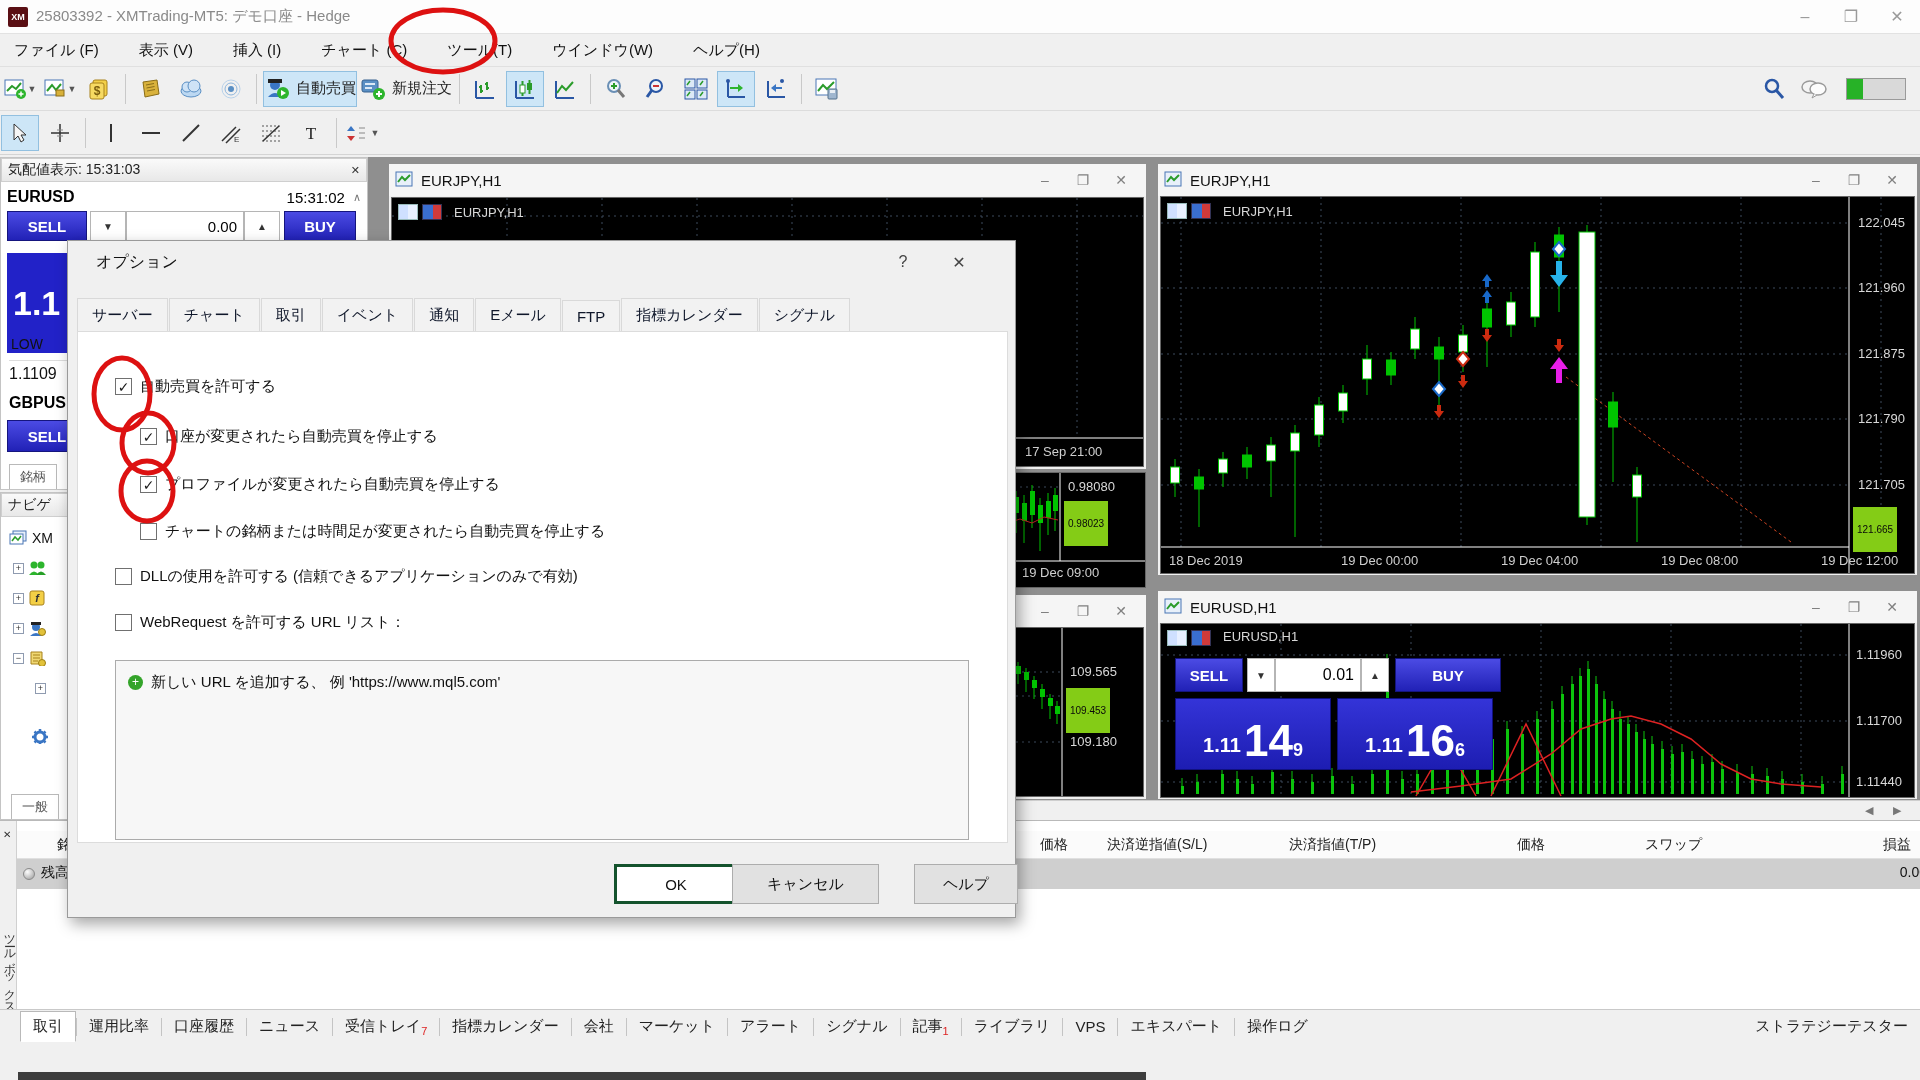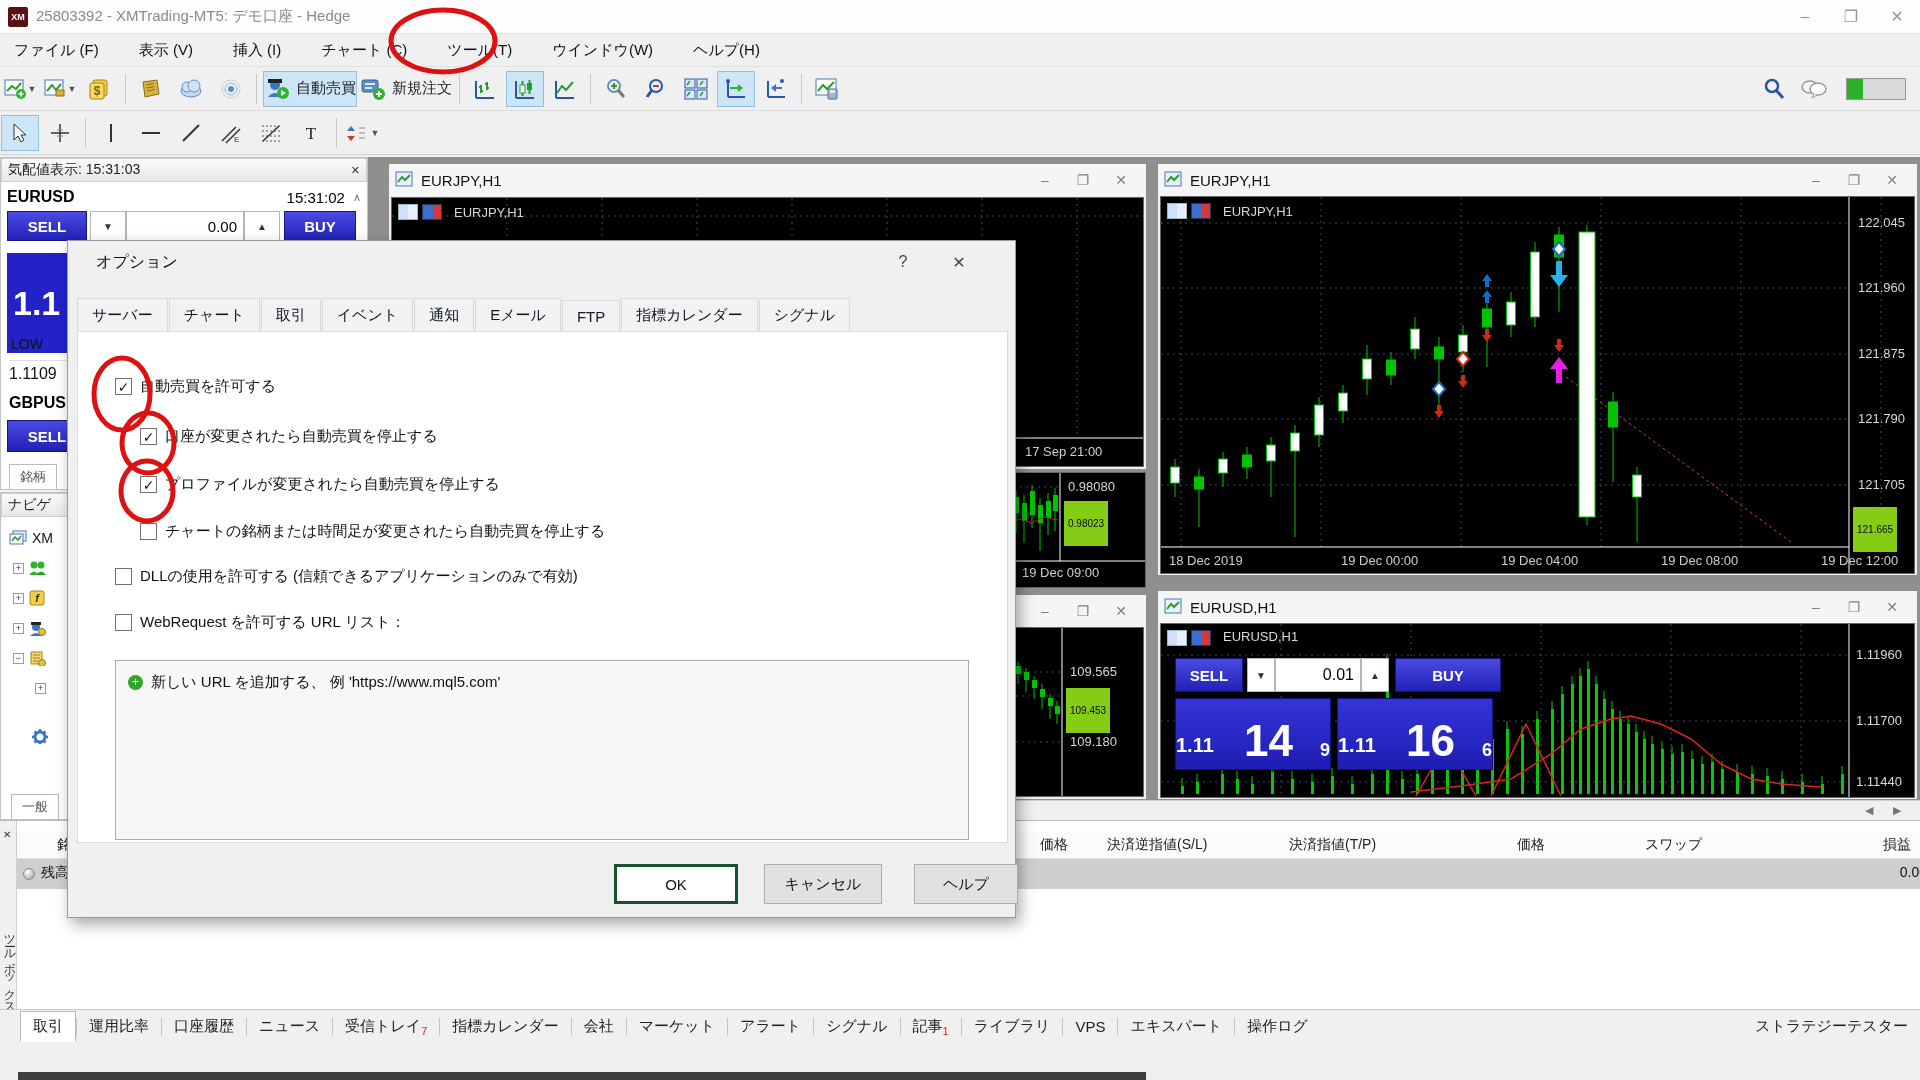--- a/index.html
+++ b/index.html
@@ -63,21 +63,21 @@
   .cicons { position:absolute; left:6px; top:6px; display:flex; z-index:3; }
   .cicons b { width:20px; height:16px; margin-right:4px; border:1px solid #9bb;
     background:linear-gradient(90deg,#cfe0ff 50%,#e8f0ff 50%); }
   .cicons b.flag { background:linear-gradient(90deg,#3a6ed0 55%,#d03a3a 55%); border-color:#335; }
   .pricelab { position:absolute; color:#d8d8d8; font-size:13px; z-index:3; }
   .pricetag { position:absolute; background:#84cc16; color:#0a0a0a; font-size:10px; padding:17px 4px; z-index:3; }
   .timelab { position:absolute; color:#cfcfcf; font-size:13px; z-index:3; }
   .oneclick { position:absolute; z-index:4; }
   .oc-row { position:absolute; display:flex; }
   .oc-big { position:absolute; background:linear-gradient(#3434d8,#1d1db2); border:1px solid #101080;
-    color:#fff; display:flex; align-items:flex-end; justify-content:space-between; padding-bottom:8px; }
+    color:#fff; display:flex; align-items:flex-end; justify-content:center; padding-bottom:8px; }
   .oc-big .small { font-size:20px; font-weight:bold; margin:0 3px 4px 0; }
   .oc-big .big { font-size:44px; font-weight:bold; line-height:0.9; }
   .oc-big sup { font-size:18px; font-weight:bold; }
   .hscroll { position:absolute; left:368px; top:800px; width:1552px; height:20px; background:#f0f0f0;
     border-top:1px solid #cfcfcf; color:#777; font-size:11px; z-index:1;}
   .hscroll span { position:absolute; top:3px; }
 
   
   #toolbox { position:absolute; left:0; top:820px; width:1920px; height:222px; background:#fff; z-index:2;
     border-top:1px solid #b9b9b9; }
@@ -939,21 +939,21 @@
           </div>
         </div>
       <div class="urlbox">
         <div style="margin-top:12px; display:flex; align-items:center">
           <span class="plus-ico">+</span>
           <span>新しい URL を追加する、 例 'https://www.mql5.com'</span>
         </div>
       </div>
     </div>
     <div class="dlg-btn default" style="left:546px; width:124px">OK</div>
-    <div class="dlg-btn" style="left:696px; width:118px">キャンセル</div>
+    <div class="dlg-btn" style="left:664px; width:147px">キャンセル</div>
     <div class="dlg-btn" style="left:846px; width:104px">ヘルプ</div>
   </div>
 
   <svg id="annot">
     <ellipse cx="443" cy="41" rx="52" ry="31" fill="none" stroke="#dd1111" stroke-width="5"></ellipse>
     <ellipse cx="122" cy="394" rx="28" ry="36" fill="none" stroke="#dd1111" stroke-width="5"></ellipse>
     <ellipse cx="148" cy="443" rx="26" ry="30" fill="none" stroke="#dd1111" stroke-width="5"></ellipse>
     <ellipse cx="147" cy="491" rx="26" ry="30" fill="none" stroke="#dd1111" stroke-width="5"></ellipse>
   </svg>
 </div>

